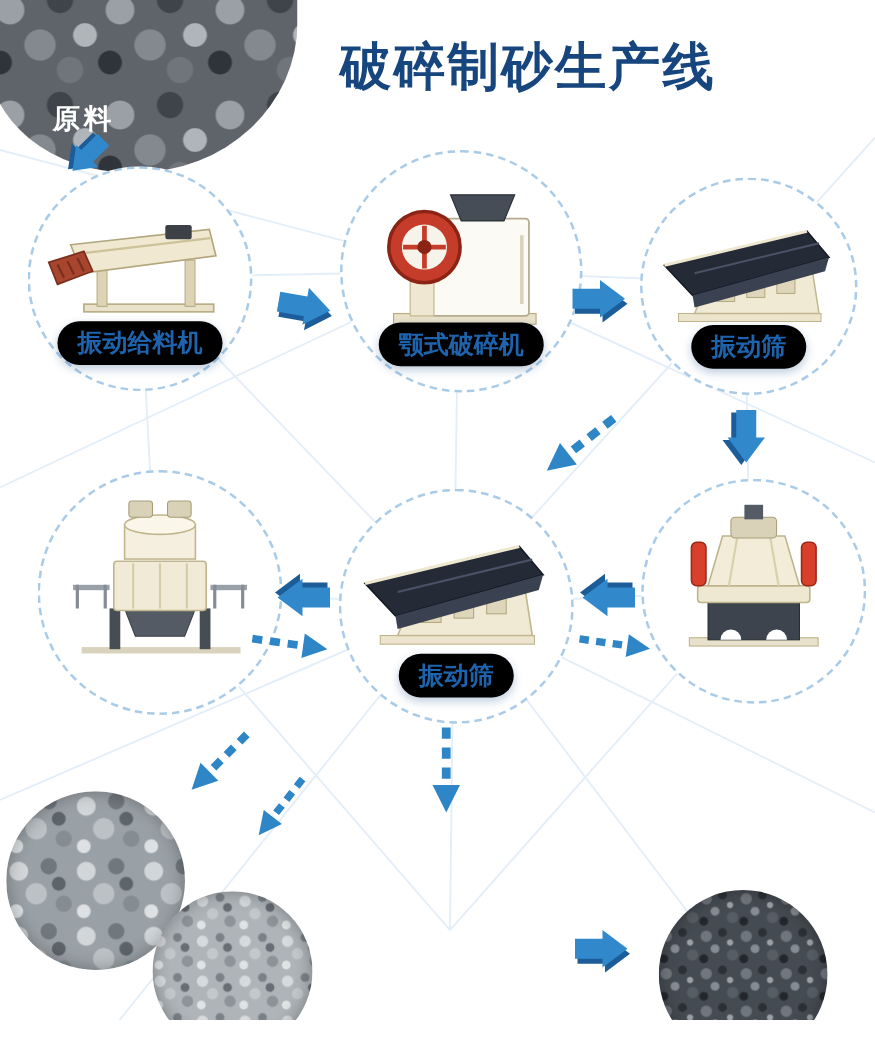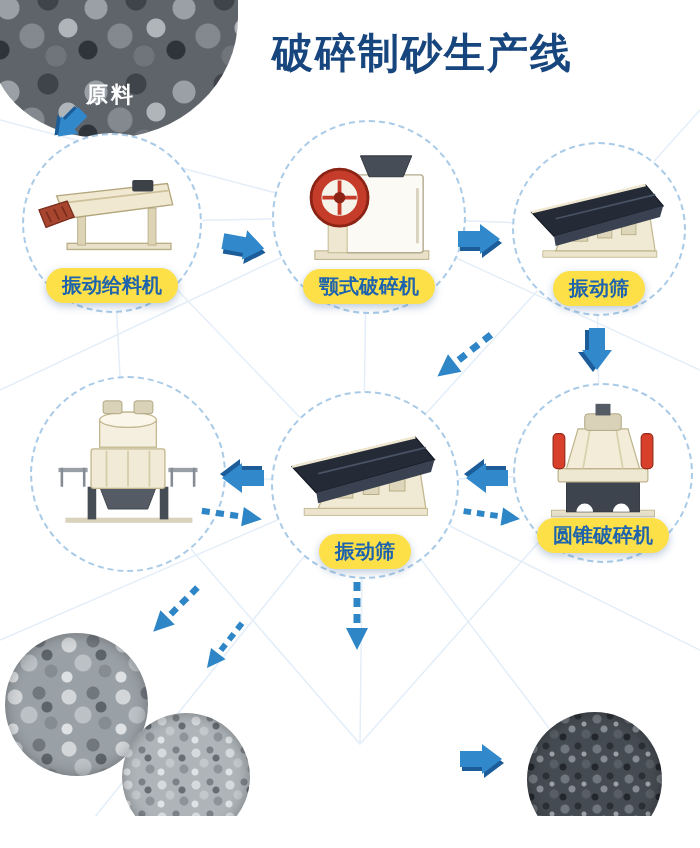--- a/index.html
+++ b/index.html
@@ -19,26 +19,26 @@
             background-color:#5f646a;
             background-image:
               radial-gradient(circle at 18px 20px,#9aa0a6 0 11px,transparent 12px),
               radial-gradient(circle at 58px 12px,#3f444b 0 10px,transparent 11px),
               radial-gradient(circle at 42px 48px,#83898f 0 12px,transparent 13px),
               radial-gradient(circle at 78px 40px,#b0b5ba 0 9px,transparent 10px),
               radial-gradient(circle at 10px 62px,#2f343a 0 9px,transparent 10px),
               radial-gradient(circle at 66px 68px,#70757c 0 10px,transparent 11px);
             background-size:88px 84px;}
   .raw-label{position:absolute;left:52px;bottom:28px;color:#ffffff;font-size:22px;
-             font-weight:bold;letter-spacing:3px;margin-left:44px;}
+             font-weight:bold;letter-spacing:3px;}
 
   
   .node{position:absolute;border:2px dashed #A9CBE8;border-radius:50%;background:#ffffff;z-index:2;}
   .machine{position:absolute;left:50%;top:44%;transform:translate(-50%,-52%);width:85%;height:auto;}
-  .pill{position:absolute;bottom:8px;left:50%;transform:translateX(-50%);background:#fde047;
+  .pill{position:absolute;bottom:19px;left:50%;transform:translateX(-50%);background:#000000;
         color:#1E63AD;font-weight:bold;font-size:20px;padding:4px 16px;border-radius:20px;
         white-space:nowrap;box-shadow:0 3px 8px rgba(30,80,140,.3);z-index:4;}
 
   
   .photo{position:absolute;border-radius:50%;z-index:2;box-shadow:inset 0 0 14px rgba(0,0,0,.3);}
   .tex-coarse{background-color:#9aa1a6;background-image:
       radial-gradient(circle at 10px 12px,#d2d6d9 0 7px,transparent 8px),
       radial-gradient(circle at 34px 8px,#70777d 0 6px,transparent 7px),
       radial-gradient(circle at 24px 30px,#bcc1c5 0 8px,transparent 9px),
       radial-gradient(circle at 46px 38px,#868d92 0 6px,transparent 7px),
@@ -181,21 +181,20 @@
       <path d="M102,138 a10,10 0 0 1 20,0 Z" fill="#ffffff"></path>
       <rect x="36" y="86" width="108" height="16" rx="3" fill="#eee7d1" stroke="#bfb48c" stroke-width="1.5"></rect>
       <polygon points="60,38 120,38 134,86 46,86" fill="#f2ecd9" stroke="#bfb48c" stroke-width="1.5"></polygon>
       <line x1="74" y1="40" x2="66" y2="86" stroke="#d8cfab" stroke-width="2"></line>
       <line x1="106" y1="40" x2="114" y2="86" stroke="#d8cfab" stroke-width="2"></line>
       <rect x="68" y="20" width="44" height="20" rx="4" fill="#d9d2b8" stroke="#a89d76"></rect>
       <rect x="81" y="8" width="18" height="14" fill="#555b64"></rect>
       <rect x="30" y="44" width="14" height="42" rx="5" fill="#d8402c" stroke="#992918" stroke-width="1.5"></rect>
       <rect x="136" y="44" width="14" height="42" rx="5" fill="#d8402c" stroke="#992918" stroke-width="1.5"></rect>
     </svg>
-    <div class="pill">圆锥破碎机</div>
   </div>
 
 
   <div class="photo tex-coarse" style="left:5px;top:633px;width:143px;height:143px"></div>
   <div class="photo tex-fine" style="left:122px;top:713px;width:128px;height:128px"></div>
   <div class="photo tex-sand" style="left:527px;top:712px;width:135px;height:135px"></div>
 
   <svg class="arr" style="left:48px;top:106px;transform:rotate(135deg)" width="40" height="34" viewBox="0 0 48 40">
     <polygon points="4,13 26,13 26,6 46,21 26,36 26,29 4,29" fill="#1C5D99"></polygon>
     <polygon points="2,9 24,9 24,2 44,17 24,32 24,25 2,25" fill="#3189CC"></polygon>

